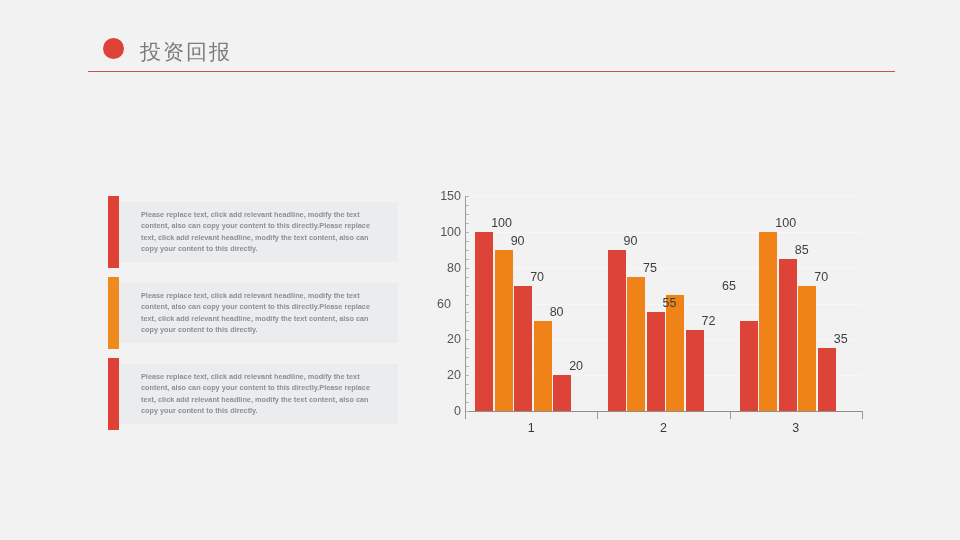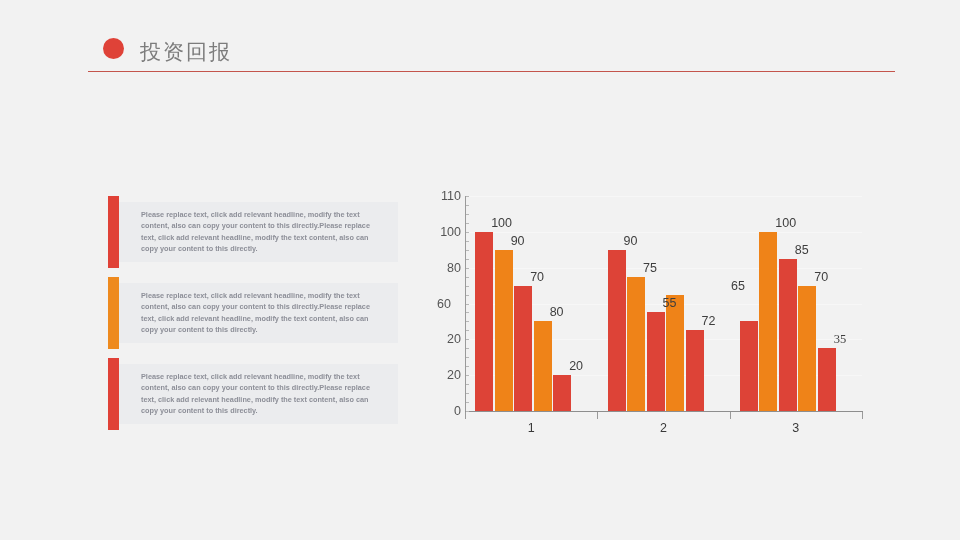--- a/index.html
+++ b/index.html
@@ -148,21 +148,21 @@
       <div class="bar red" style="left: 352.833px; height: 62.7083px;"></div>
     </div>
   <div id="y-axis"></div>
   <div id="x-axis"></div>
 <div class="ytick-label" style="top: 220px; right: 434px;">0</div>
     <div class="ytick-label" style="top: 184.167px; right: 434px;">20</div>
     <div class="ytick-label" style="top: 148.333px; right: 434px;">20</div>
     <div class="ytick-label" style="top: 112.5px; right: 434px; text-align: center;">60</div>
     <div class="ytick-label" style="top: 76.6667px; right: 434px;">80</div>
     <div class="ytick-label" style="top: 40.8333px; right: 434px;">100</div>
-    <div class="ytick-label" style="top: 5px; right: 434px;">110</div>
+    <div class="ytick-label" style="top: 5px; right: 434px;">150</div>
     <div class="y-minor" style="top: 226px;"></div>
     <div class="y-minor" style="top: 217.042px;"></div>
     <div class="y-minor" style="top: 208.083px;"></div>
     <div class="y-minor" style="top: 199.125px;"></div>
     <div class="y-minor" style="top: 190.167px;"></div>
     <div class="y-minor" style="top: 181.208px;"></div>
     <div class="y-minor" style="top: 172.25px;"></div>
     <div class="y-minor" style="top: 163.292px;"></div>
     <div class="y-minor" style="top: 154.333px;"></div>
     <div class="y-minor" style="top: 145.375px;"></div>
@@ -185,25 +185,25 @@
     <div class="bar-label" style="left: 85.6667px; top: 49.75px;">90</div>
     <div class="bar-label" style="left: 105.167px; top: 85.5833px;">70</div>
     <div class="bar-label" style="left: 124.667px; top: 121.417px;">80</div>
     <div class="bar-label" style="left: 144.167px; top: 175.167px;">20</div>
     <div class="x-label" style="left: 76.1667px;">1</div>
     <div class="x-sep" style="left: 40px;"></div>
     <div class="x-sep" style="left: 172.333px;"></div>
     <div class="bar-label" style="left: 198.5px; top: 49.75px;">90</div>
     <div class="bar-label" style="left: 218px; top: 76.625px;">75</div>
     <div class="bar-label" style="left: 237.5px; top: 112.458px;">55</div>
-    <div class="bar-label" style="left: 266px; top: 94.5417px; padding-left: 40px;">65</div>
+    <div class="bar-label" style="left: 257px; top: 94.5417px; padding-left: 40px;">65</div>
     <div class="bar-label" style="left: 276.5px; top: 130.375px;">72</div>
     <div class="x-label" style="left: 208.5px;">2</div>
     <div class="x-sep" style="left: 172.333px;"></div>
     <div class="x-sep" style="left: 304.667px;"></div>
     <div class="bar-label" style="left: 350.333px; top: 31.8333px;">100</div>
     <div class="bar-label" style="left: 369.833px; top: 58.7083px;">85</div>
     <div class="bar-label" style="left: 389.333px; top: 85.5833px;">70</div>
-    <div class="bar-label" style="left: 408.833px; top: 148.292px; font-family: Liberation Serif, serif;">35</div>
+    <div class="bar-label" style="left: 408.833px; top: 148.292px;">35</div>
     <div class="x-label" style="left: 340.833px;">3</div>
     <div class="x-sep" style="left: 304.667px;"></div>
     <div class="x-sep" style="left: 437px;"></div>
   </div>
 
 </body></html>

